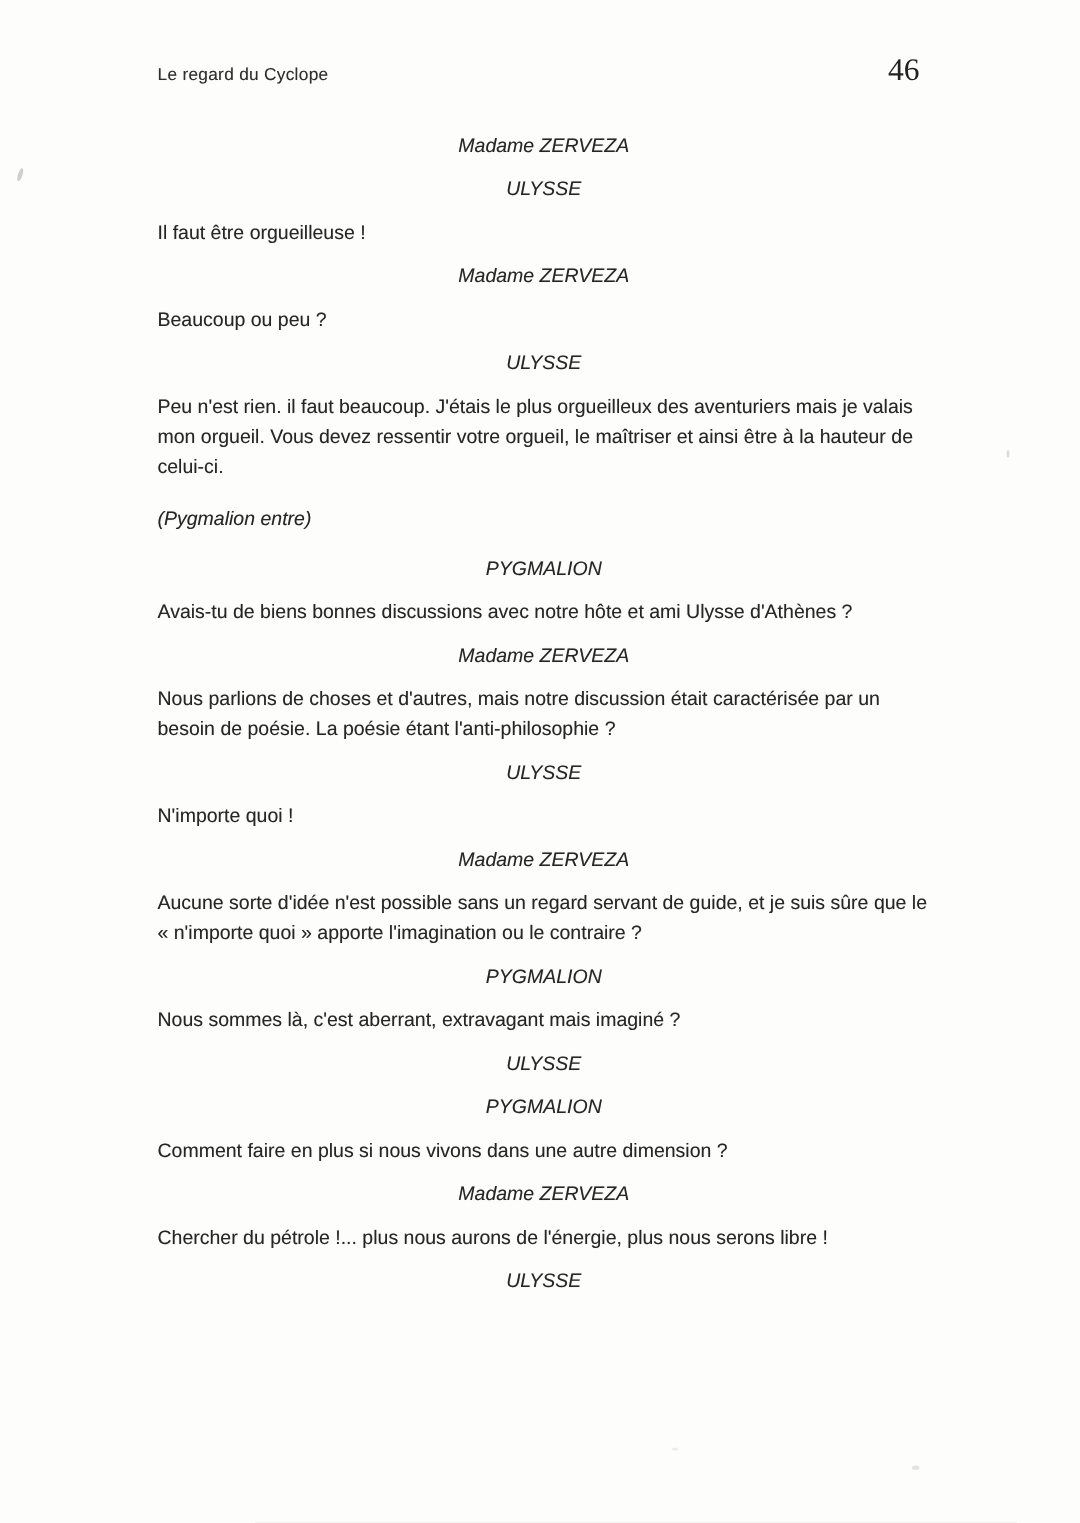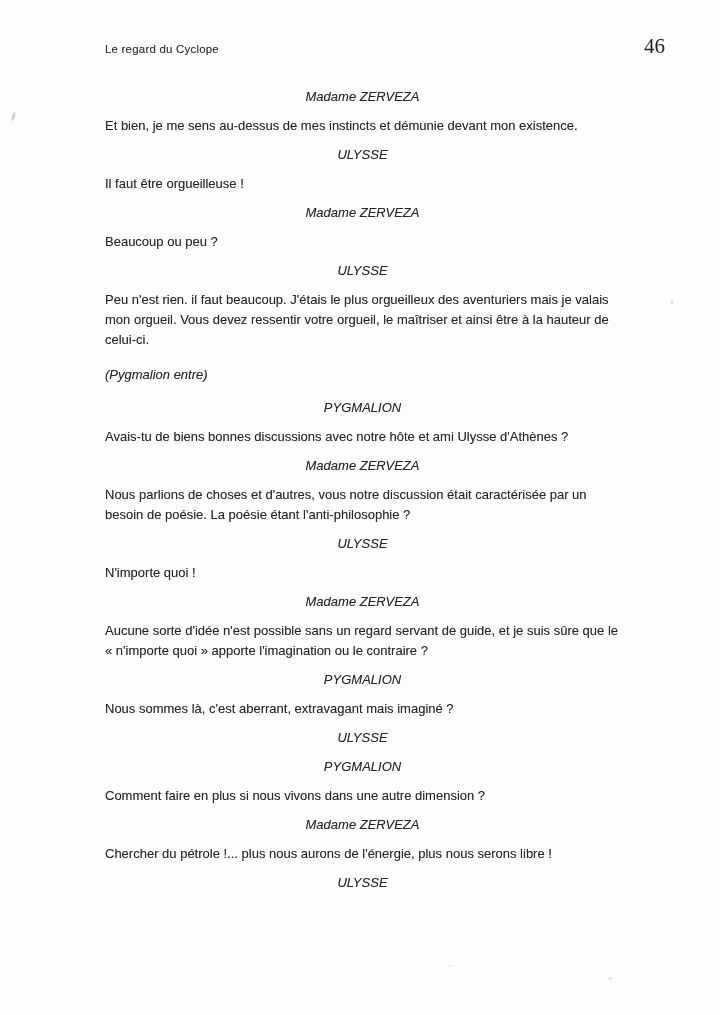--- a/index.html
+++ b/index.html
@@ -10,21 +10,21 @@
   .page {
     position: relative;
     width: 720px;
     height: 1015px;
     background: #fdfdfc;
     overflow: hidden;
     font-family: "Liberation Sans", sans-serif;
     color: #262626;
   }
   .page-inner {
-    padding: 34px 60px 0 105px;
+    padding: 34px 112px 0 105px;
   }
   .page-header {
     display: flex;
     justify-content: space-between;
     align-items: baseline;
     margin-bottom: 28px;
   }
   .running-title {
     font-size: 11.5px;
     color: #2e2e2e;
@@ -73,32 +73,31 @@
   <div class="page-inner">
 
     <div class="page-header">
       <span class="running-title">Le regard du Cyclope</span>
       <span class="page-number">46</span>
     </div>
 
     <div class="script-body">
 
     <div class="block speaker">Madame ZERVEZA</div>
-        <div class="block line">Et bien, je me sens au-dessus de mes instincts et démunie devant mon existence.</div>
         <div class="block speaker">ULYSSE</div>
         <div class="block line">Il faut être orgueilleuse !</div>
         <div class="block speaker">Madame ZERVEZA</div>
         <div class="block line">Beaucoup ou peu ?</div>
         <div class="block speaker">ULYSSE</div>
         <div class="block line">Peu n'est rien. il faut beaucoup. J'étais le plus orgueilleux des aventuriers mais je valais mon orgueil. Vous devez ressentir votre orgueil, le maîtriser et ainsi être à la hauteur de celui-ci.</div>
         <div class="block stage">(Pygmalion entre)</div>
         <div class="block speaker">PYGMALION</div>
         <div class="block line">Avais-tu de biens bonnes discussions avec notre hôte et ami Ulysse d'Athènes ?</div>
         <div class="block speaker">Madame ZERVEZA</div>
-        <div class="block line">Nous parlions de choses et d'autres, vous notre discussion était caractérisée par un besoin de poésie. La poésie étant l'anti-philosophie ?</div>
+        <div class="block line">Nous parlions de choses et d'autres, mais notre discussion était caractérisée par un besoin de poésie. La poésie étant l'anti-philosophie ?</div>
         <div class="block speaker">ULYSSE</div>
         <div class="block line">N'importe quoi !</div>
         <div class="block speaker">Madame ZERVEZA</div>
         <div class="block line">Aucune sorte d'idée n'est possible sans un regard servant de guide, et je suis sûre que le « n'importe quoi » apporte l'imagination ou le contraire ?</div>
         <div class="block speaker">PYGMALION</div>
         <div class="block line">Nous sommes là, c'est aberrant, extravagant mais imaginé ?</div>
         <div class="block speaker">ULYSSE</div>
         <div class="block speaker">PYGMALION</div>
         <div class="block line">Comment faire en plus si nous vivons dans une autre dimension ?</div>
         <div class="block speaker">Madame ZERVEZA</div>

